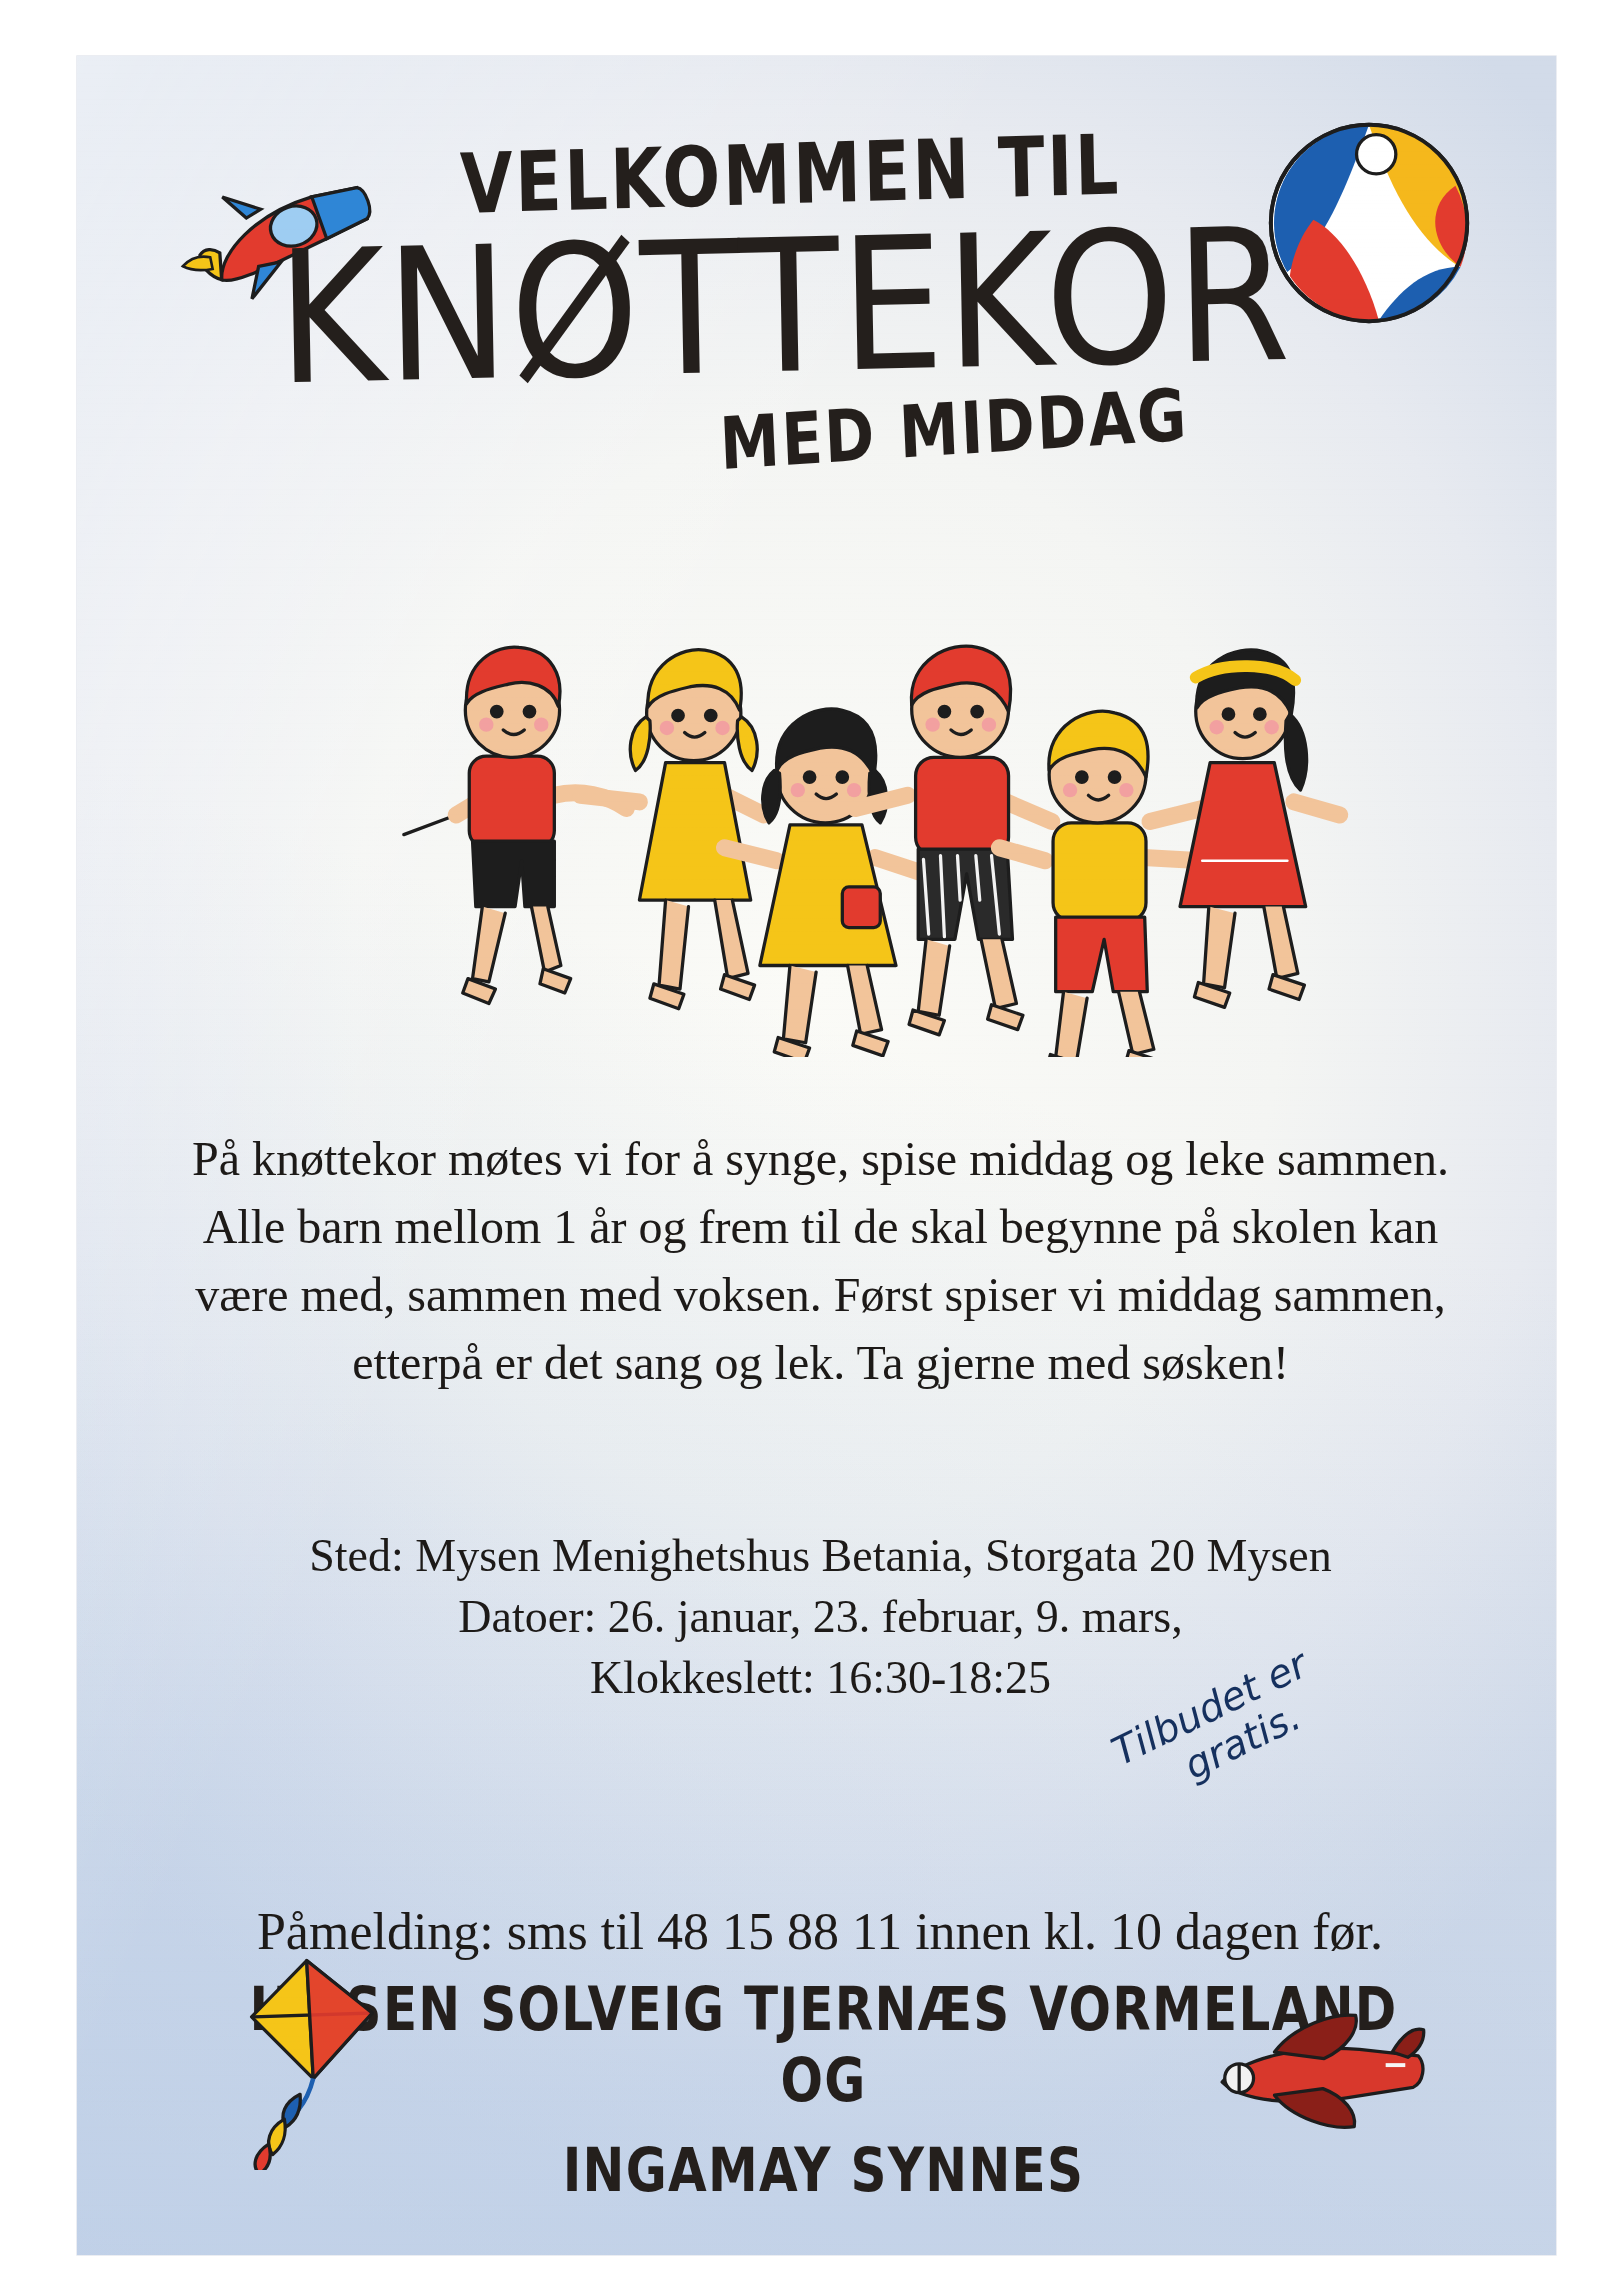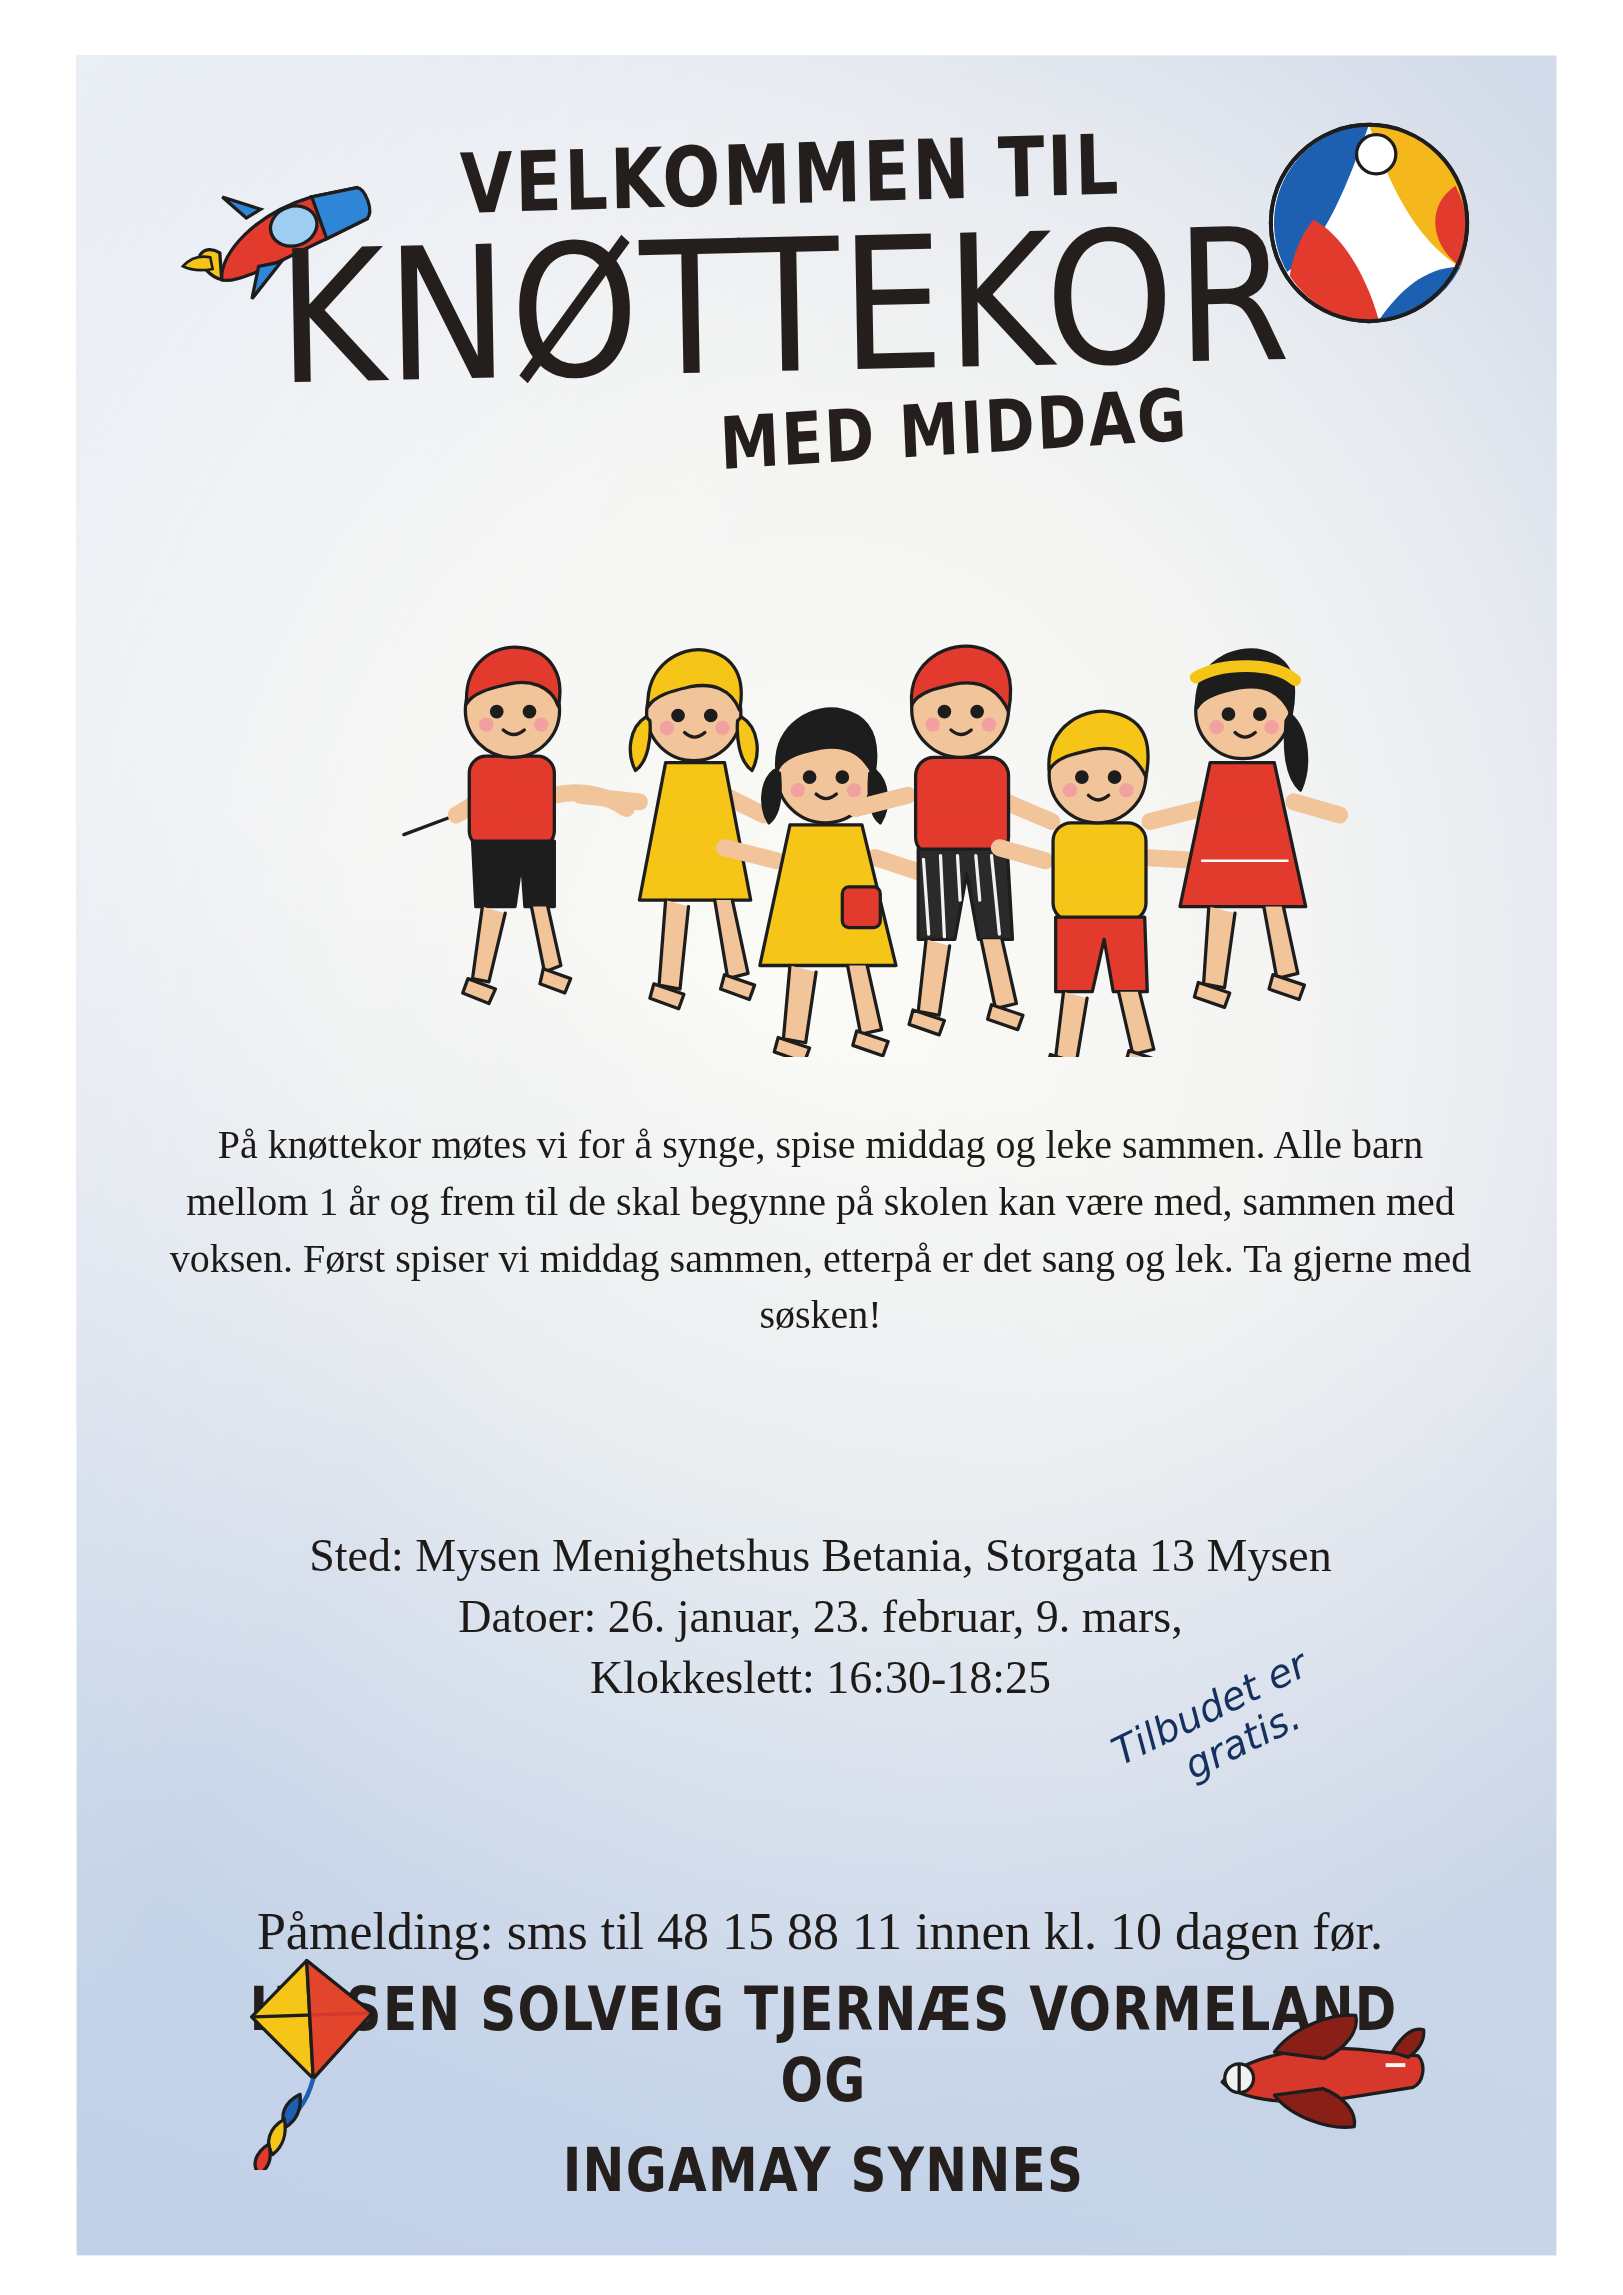--- a/index.html
+++ b/index.html
@@ -110,21 +110,21 @@
   }
 
   
   .intro {
     position: absolute;
     left: 92px;
     top: 1021px;
     width: 1303px;
     text-align: center;
     font-family: "Liberation Serif", serif;
-    font-size: 40px;
+    font-size: 48px;
     line-height: 1.42;
     color: #1d1a18;
   }
 
   
   .details {
     position: absolute;
     left: 79px;
     top: 1469px;
     width: 1329px;
@@ -359,21 +359,21 @@
               <circle cx="1396" cy="196" r="11" fill="#f2a0a0" stroke="none"></circle>
             </g>
 
           </g>
         </svg>
       </div>
 
       <p class="intro">På knøttekor møtes vi for å synge, spise middag og leke sammen. Alle barn mellom 1 år og frem til de skal begynne på skolen kan være med, sammen med voksen. Først spiser vi middag sammen, etterpå er det sang og lek. Ta gjerne med søsken!</p>
 
       <div class="details">
-        <span class="row wide">Sted: Mysen Menighetshus Betania, Storgata 13 Mysen</span>
+        <span class="row wide">Sted: Mysen Menighetshus Betania, Storgata 20 Mysen</span>
         <span class="row">Datoer: 26. januar, 23. februar, 9. mars,</span>
         <span class="row">Klokkeslett: 16:30-18:25</span>
       </div>
 
       <div class="signup">Påmelding: sms til 48 15 88 11 innen kl. 10 dagen før.</div>
 
       <div class="handnote">
         <span class="l1">Tilbudet er</span>
         <span class="l2">gratis.</span>
       </div>

